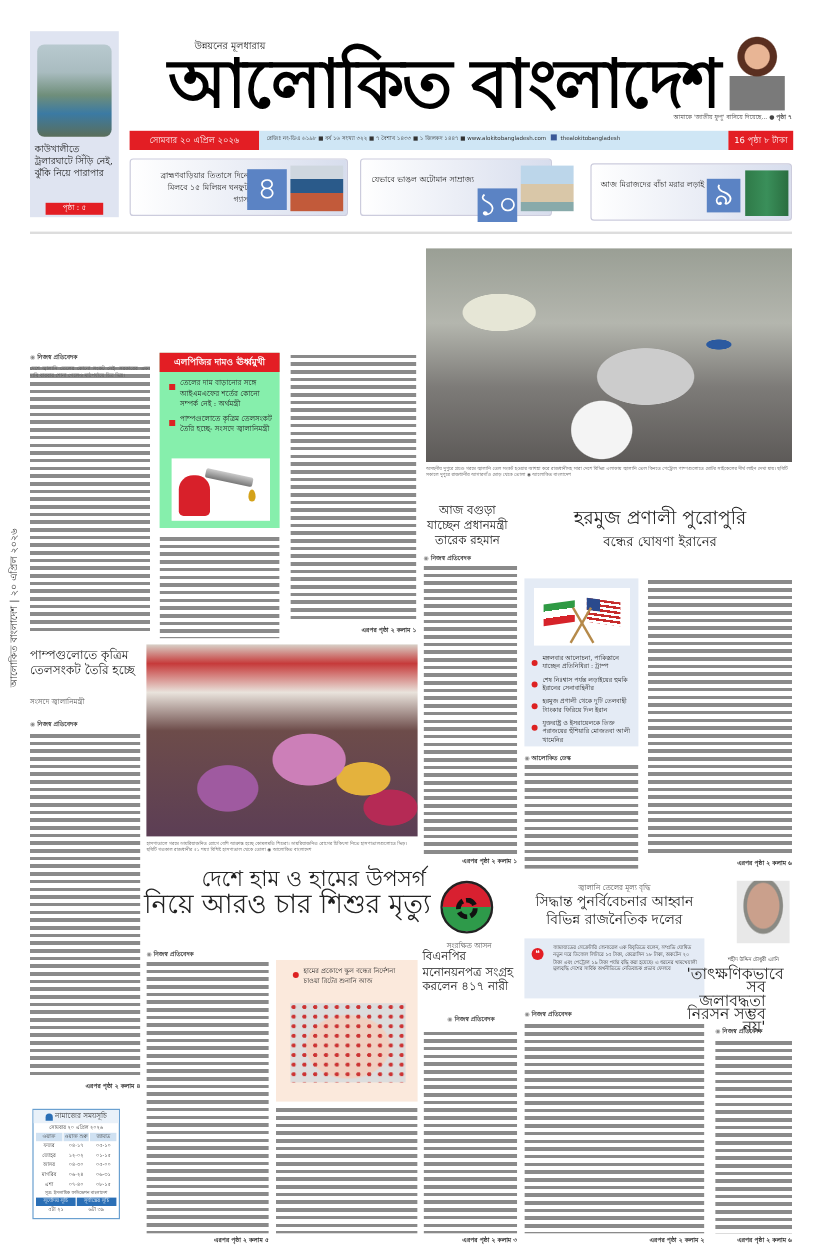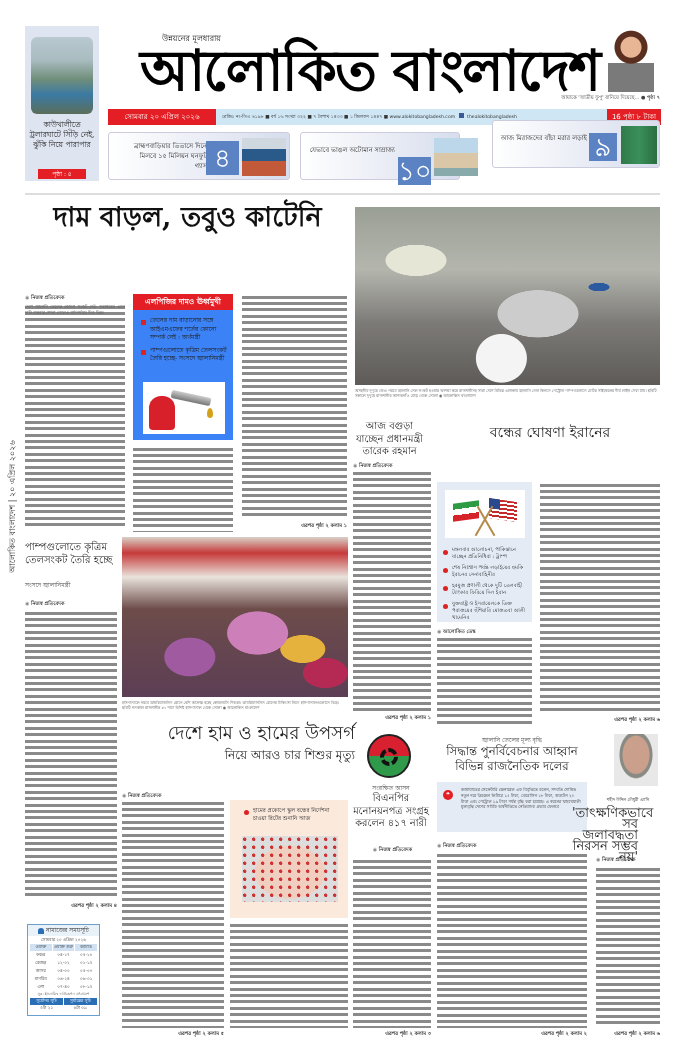--- a/index.html
+++ b/index.html
@@ -16,21 +16,21 @@
 .bullet .dotc{width:5px;height:5px;border-radius:50%;background:#d22;margin-top:4px;flex:none}
 .teaser{background:linear-gradient(90deg,#fff,#d7dded);border:1px solid #ccd;border-radius:3px}
 .num{background:#5b83c4;color:#fff;font-size:26px;text-align:center;line-height:38px}
 .photo{background:#999}
 </style>
 </head>
 <body>
 
 <div class="abs" style="left:25px;top:26px;width:74px;height:155px;background:#dfe4f1">
   <div class="abs photo" style="left:6px;top:11px;width:62px;height:77px;border-radius:6px;background:linear-gradient(#b8c9cf 0,#a9bcc0 30%,#6f8e7a 55%,#3b7aa3 75%,#5b6e5a 100%)"></div>
-  <div class="abs serif" style="left:4px;top:94px;width:66px;font-size:7.6px;line-height:10px;text-align:center">কাউখালীতে ট্রলারঘাটে সিঁড়ি নেই, ঝুঁকি নিয়ে পারাপার</div>
+  <div class="abs serif" style="left:4px;top:94px;width:66px;font-size:7.6px;line-height:10px;text-align:left">কাউখালীতে ট্রলারঘাটে সিঁড়ি নেই, ঝুঁকি নিয়ে পারাপার</div>
   <div class="abs" style="left:13px;top:143px;width:48px;height:10px;background:#e31e24;color:#fff;font-size:6px;text-align:center;line-height:10px">পৃষ্ঠা : ৫</div>
 </div>
 
 <div class="abs serif" style="left:162px;top:32px;font-size:8px;color:#222">উন্নয়নের মূলধারায়</div>
 <div class="abs serif" style="left:140px;top:38px;width:440px;font-size:56px;font-weight:bold;line-height:64px;letter-spacing:-2px;color:#000;white-space:nowrap">আলোকিত বাংলাদেশ</div>
 <div class="abs" style="left:608px;top:28px;width:46px;height:64px;background:radial-gradient(circle at 50% 30%,#e8b595 0 10px,#5a2f20 11px 16px,transparent 17px),linear-gradient(#fff 55%,#7a7a7a 55%)"></div>
 <div class="abs" style="left:530px;top:94px;width:130px;font-size:5px;color:#444;text-align:right;white-space:nowrap">
   <span>আমাকে 'জাতীয় ফুপু' বানিয়ে দিয়েছে...</span>
   <span> ● </span>
   <b>পৃষ্ঠা ৭</b>
@@ -47,37 +47,36 @@
 <div class="abs teaser" style="left:108px;top:132px;width:182px;height:48px">
   <div class="abs serif" style="left:18px;top:8px;width:80px;font-size:6.5px;line-height:10px;text-align:right">ব্রাহ্মণবাড়িয়ার তিতাসে দিনে মিলবে ১৫ মিলিয়ন ঘনফুট গ্যাস</div>
   <div class="abs num" style="left:97px;top:8px;width:33px;height:34px;line-height:34px">৪</div>
   <div class="abs photo" style="left:133px;top:5px;width:44px;height:38px;background:linear-gradient(#cfd7df 30%,#2a5a8a 30% 60%,#c25a3a 60%)"></div>
 </div>
 <div class="abs teaser" style="left:300px;top:132px;width:160px;height:48px">
   <div class="abs serif" style="left:4px;top:12px;width:90px;font-size:6.5px;line-height:10px;text-align:right">যেভাবে ভাঙল অটোমান সাম্রাজ্য</div>
   <div class="abs num" style="left:97px;top:24px;width:33px;height:28px;line-height:28px">১০</div>
   <div class="abs photo" style="left:133px;top:5px;width:44px;height:38px;background:linear-gradient(#bcd6ea 40%,#d9c7a8 40% 80%,#8aa 80%)"></div>
 </div>
-<div class="abs teaser" style="left:492px;top:120px;width:168px;height:48px">
+<div class="abs teaser" style="left:492px;top:136px;width:168px;height:48px">
   <div class="abs serif" style="left:4px;top:12px;width:90px;font-size:6.5px;line-height:10px;text-align:right">আজ মিরাজদের বাঁচা মরার লড়াই</div>
   <div class="abs num" style="left:96px;top:12px;width:28px;height:28px;line-height:28px">৯</div>
   <div class="abs photo" style="left:128px;top:5px;width:36px;height:38px;background:linear-gradient(90deg,#2f7a48,#3a8f5a,#2a6e40)"></div>
 </div>
 <div class="abs" style="left:25px;top:193px;width:635px;height:2px;background:#ddd"></div>
 
 <div class="abs serif" style="left:25px;top:200px;width:325px;text-align:center;font-weight:bold;color:#111">
-  <div style="font-size:27px;line-height:34px;white-space:nowrap">দাম বাড়ল, তবুও কাটেনি</div>
 </div>
 
 <div class="abs byline" style="left:25px;top:294px">নিজস্ব প্রতিবেদক</div>
 <div class="abs txt" style="left:25px;top:304px;width:100px;height:226px">
     <span class="fill">দেশে জ্বালানি তেলের কোনো সংকট নেই- সরকারের এমন দাবি বারবার শোনা গেলেও মাঠপর্যায়ে চিত্র ভিন্ন।</span>
   </div>
 
-<div class="abs" style="left:133px;top:294px;width:100px;height:146px;background:#3b82f6">
+<div class="abs" style="left:133px;top:294px;width:100px;height:146px;background:#86efac">
   <div style="background:#e31e24;color:#fff;font-size:7.4px;line-height:16px;text-align:center;font-weight:bold;white-space:nowrap">এলপিজির দামও ঊর্ধ্বমুখী</div>
   <div style="padding:6px 6px 0 8px">
     <div class="bullet">
         <span class="dot"></span>
         <span class="serif" style="font-size:6px;line-height:8.5px">তেলের দাম বাড়ানোর সঙ্গে আইএমএফের শর্তের কোনো সম্পর্ক নেই : অর্থমন্ত্রী</span>
       </div>
     <div class="bullet">
         <span class="dot"></span>
         <span class="serif" style="font-size:6px;line-height:8.5px">পাম্পগুলোতে কৃত্রিম তেলসংকট তৈরি হচ্ছে- সংসদে জ্বালানিমন্ত্রী</span>
       </div>
@@ -112,21 +111,22 @@
 <div class="abs" style="left:355px;top:388px;width:305px;font-size:3.8px;line-height:5.2px;color:#555;height:11px;overflow:hidden">অসহনীয় দুপুরে প্রচণ্ড গরমে জ্বালানি তেল সংকট হওয়ার আশঙ্কা করে রাজধানীসহ সারা দেশে বিভিন্ন এলাকায় জ্বালানি তেল কিনতে পেট্রোল পাম্পগুলোতে মোটর সাইকেলের দীর্ঘ লাইন দেখা যায়। ছবিটি সকালে দুপুরে রাজধানীর আগারগাঁও মোড় থেকে তোলা ◉ আলোকিত বাংলাদেশ</div>
 
 <div class="abs serif" style="left:352px;top:420px;width:75px;font-size:9.8px;line-height:12.5px;text-align:center">আজ বগুড়া যাচ্ছেন প্রধানমন্ত্রী তারেক রহমান</div>
 <div class="abs byline" style="left:353px;top:462px">নিজস্ব প্রতিবেদক</div>
 <div class="abs txt" style="left:353px;top:470px;width:78px;height:242px">
     <span class="fill"></span>
   </div>
 <div class="abs cont" style="left:353px;top:714px;width:78px">এরপর পৃষ্ঠা ২ কলাম ১</div>
 
 <div class="abs serif" style="left:440px;top:422px;width:220px;text-align:center">
-  <div style="font-size:14px;line-height:20px">বন্ধের ঘোষণা ইরানের</div>
+  <div style="font-size:15.5px;line-height:20px;white-space:nowrap">হরমুজ প্রণালী পুরোপুরি</div>
+  <div style="font-size:11px;line-height:20px">বন্ধের ঘোষণা ইরানের</div>
 </div>
 <div class="abs" style="left:437px;top:482px;width:95px;height:140px;background:#e4ebf5">
   <div class="abs" style="left:8px;top:8px;width:80px;height:48px;background:#fff">
     <div class="abs" style="left:8px;top:12px;width:26px;height:18px;background:linear-gradient(#2f9a44 33%,#fff 33% 66%,#d6232a 66%);transform:skewY(-8deg)"></div>
     <div class="abs" style="left:44px;top:10px;width:28px;height:20px;background:repeating-linear-gradient(#c62b2b 0 2px,#fff 2px 4px);transform:skewY(8deg)">
       <div style="width:11px;height:10px;background:#2a4a8d"></div>
     </div>
     <div class="abs" style="left:38px;top:14px;width:2px;height:34px;background:#b58a4a;transform:rotate(30deg)"></div>
     <div class="abs" style="left:40px;top:14px;width:2px;height:34px;background:#b58a4a;transform:rotate(-30deg)"></div>
   </div>
@@ -169,21 +169,21 @@
 <div class="abs" style="left:122px;top:537px;width:226px;height:160px;background:
  radial-gradient(ellipse at 60% 60%,#cc7fb8 0 30px,transparent 31px),
  radial-gradient(ellipse at 80% 70%,#e4b23d 0 22px,transparent 23px),
  radial-gradient(ellipse at 30% 75%,#9f5aa0 0 25px,transparent 26px),
  radial-gradient(ellipse at 90% 85%,#b52a55 0 22px,transparent 23px),
  linear-gradient(180deg,#d8d1c8 0%,#c63a3a 10%,#e9e3dc 25%,#6d4c4a 45%,#5c3e55 100%)"></div>
 <div class="abs" style="left:122px;top:700px;width:226px;font-size:3.8px;line-height:5.2px;color:#555;height:11px;overflow:hidden">হাসপাতালে গরমে ডায়রিয়াজনিত রোগে বেশি আক্রান্ত হচ্ছে কোমলমতি শিশুরা। ডায়রিয়াজনিত রোগের চিকিৎসা নিতে হাসপাতালগুলোতে ভিড়। ছবিটি গতকাল রাজধানীর ৫১ শয্যা বিশিষ্ট হাসপাতাল থেকে তোলা ◉ আলোকিত বাংলাদেশ</div>
 
 <div class="abs serif" style="left:120px;top:722px;width:235px;text-align:right">
   <div style="font-size:18px;line-height:22px;white-space:nowrap">দেশে হাম ও হামের উপসর্গ</div>
-  <div style="font-size:12px;line-height:22px;white-space:nowrap">নিয়ে আরও চার শিশুর মৃত্যু</div>
+  <div style="font-size:22px;line-height:22px;white-space:nowrap">নিয়ে আরও চার শিশুর মৃত্যু</div>
 </div>
 <div class="abs byline" style="left:122px;top:792px">নিজস্ব প্রতিবেদক</div>
 <div class="abs txt" style="left:122px;top:800px;width:102px;height:228px">
     <span class="fill"></span>
   </div>
 <div class="abs cont" style="left:122px;top:1030px;width:102px">এরপর পৃষ্ঠা ২ কলাম ৫</div>
 <div class="abs" style="left:230px;top:800px;width:118px;height:118px;background:#fbe9dc">
   <div class="bullet" style="position:absolute;left:14px;top:6px;width:90px">
       <span class="dotc"></span>
       <span class="serif" style="font-size:5.5px;line-height:8px">হামের প্রকোপে স্কুল বন্ধের নির্দেশনা চাওয়া রিটের শুনানি আজ</span>
@@ -191,21 +191,21 @@
   <div class="abs" style="left:12px;top:36px;width:96px;height:66px;background:radial-gradient(circle at 30% 40%,#c33 0 1.5px,transparent 2px) 0 0/9px 8px,radial-gradient(ellipse at 50% 55%,#f1cfc0 0 34px,#ddd 36px)"></div>
 </div>
 <div class="abs txt" style="left:230px;top:922px;width:118px;height:106px">
     <span class="fill"></span>
   </div>
 
 <div class="abs" style="left:367px;top:734px;width:44px;height:44px;border-radius:50%;background:linear-gradient(#d82030 50%,#2e9a4a 50%);border:2px solid #222">
   <div class="abs" style="left:11px;top:12px;width:18px;height:18px;border:4px dashed #111;border-radius:50%"></div>
 </div>
 <div class="abs serif" style="left:352px;top:783px;width:78px;text-align:center;font-size:6px;color:#555">সংরক্ষিত আসন</div>
-<div class="abs serif" style="left:352px;top:792px;width:78px;font-size:9.8px;line-height:12.5px;text-align:center">বিএনপির মনোনয়নপত্র সংগ্রহ করলেন ৪১৭ নারী</div>
+<div class="abs serif" style="left:352px;top:792px;width:78px;font-size:9.8px;line-height:12.5px;">বিএনপির মনোনয়নপত্র সংগ্রহ করলেন ৪১৭ নারী</div>
 <div class="abs byline" style="left:355px;top:846px;width:75px;text-align:center">নিজস্ব প্রতিবেদক</div>
 <div class="abs txt" style="left:353px;top:858px;width:78px;height:170px">
     <span class="fill"></span>
   </div>
 <div class="abs cont" style="left:353px;top:1030px;width:78px">এরপর পৃষ্ঠা ২ কলাম ৩</div>
 
 <div class="abs serif" style="left:437px;top:735px;width:150px;text-align:center;font-size:6px;color:#555">জ্বালানি তেলের মূল্য বৃদ্ধি</div>
 <div class="abs serif" style="left:432px;top:744px;width:160px;text-align:center">
   <div style="font-size:11.6px;line-height:15px;white-space:nowrap">সিদ্ধান্ত পুনর্বিবেচনার আহ্বান</div>
   <div style="font-size:11.6px;line-height:15px;white-space:nowrap">বিভিন্ন রাজনৈতিক দলের</div>

